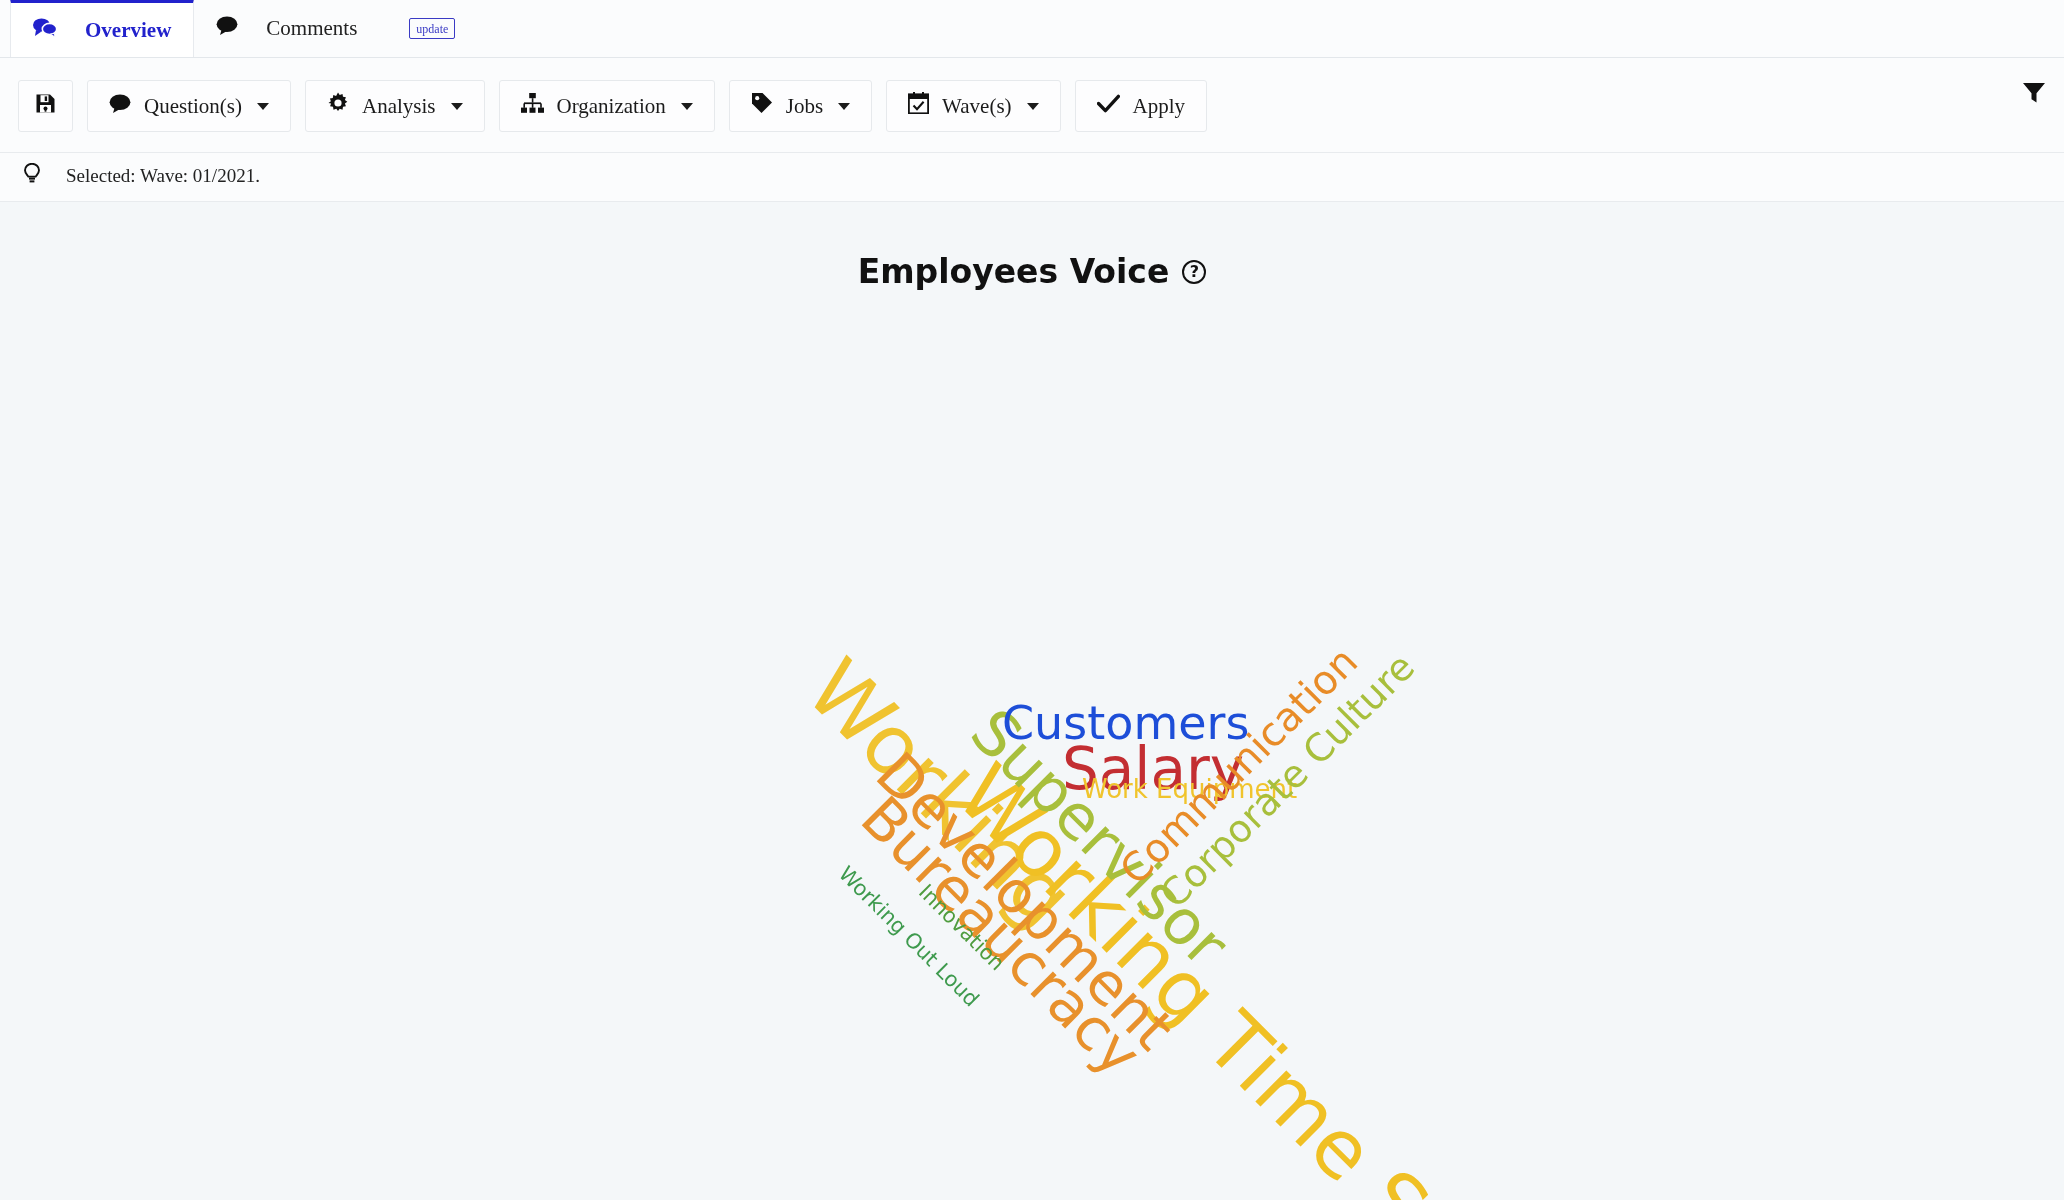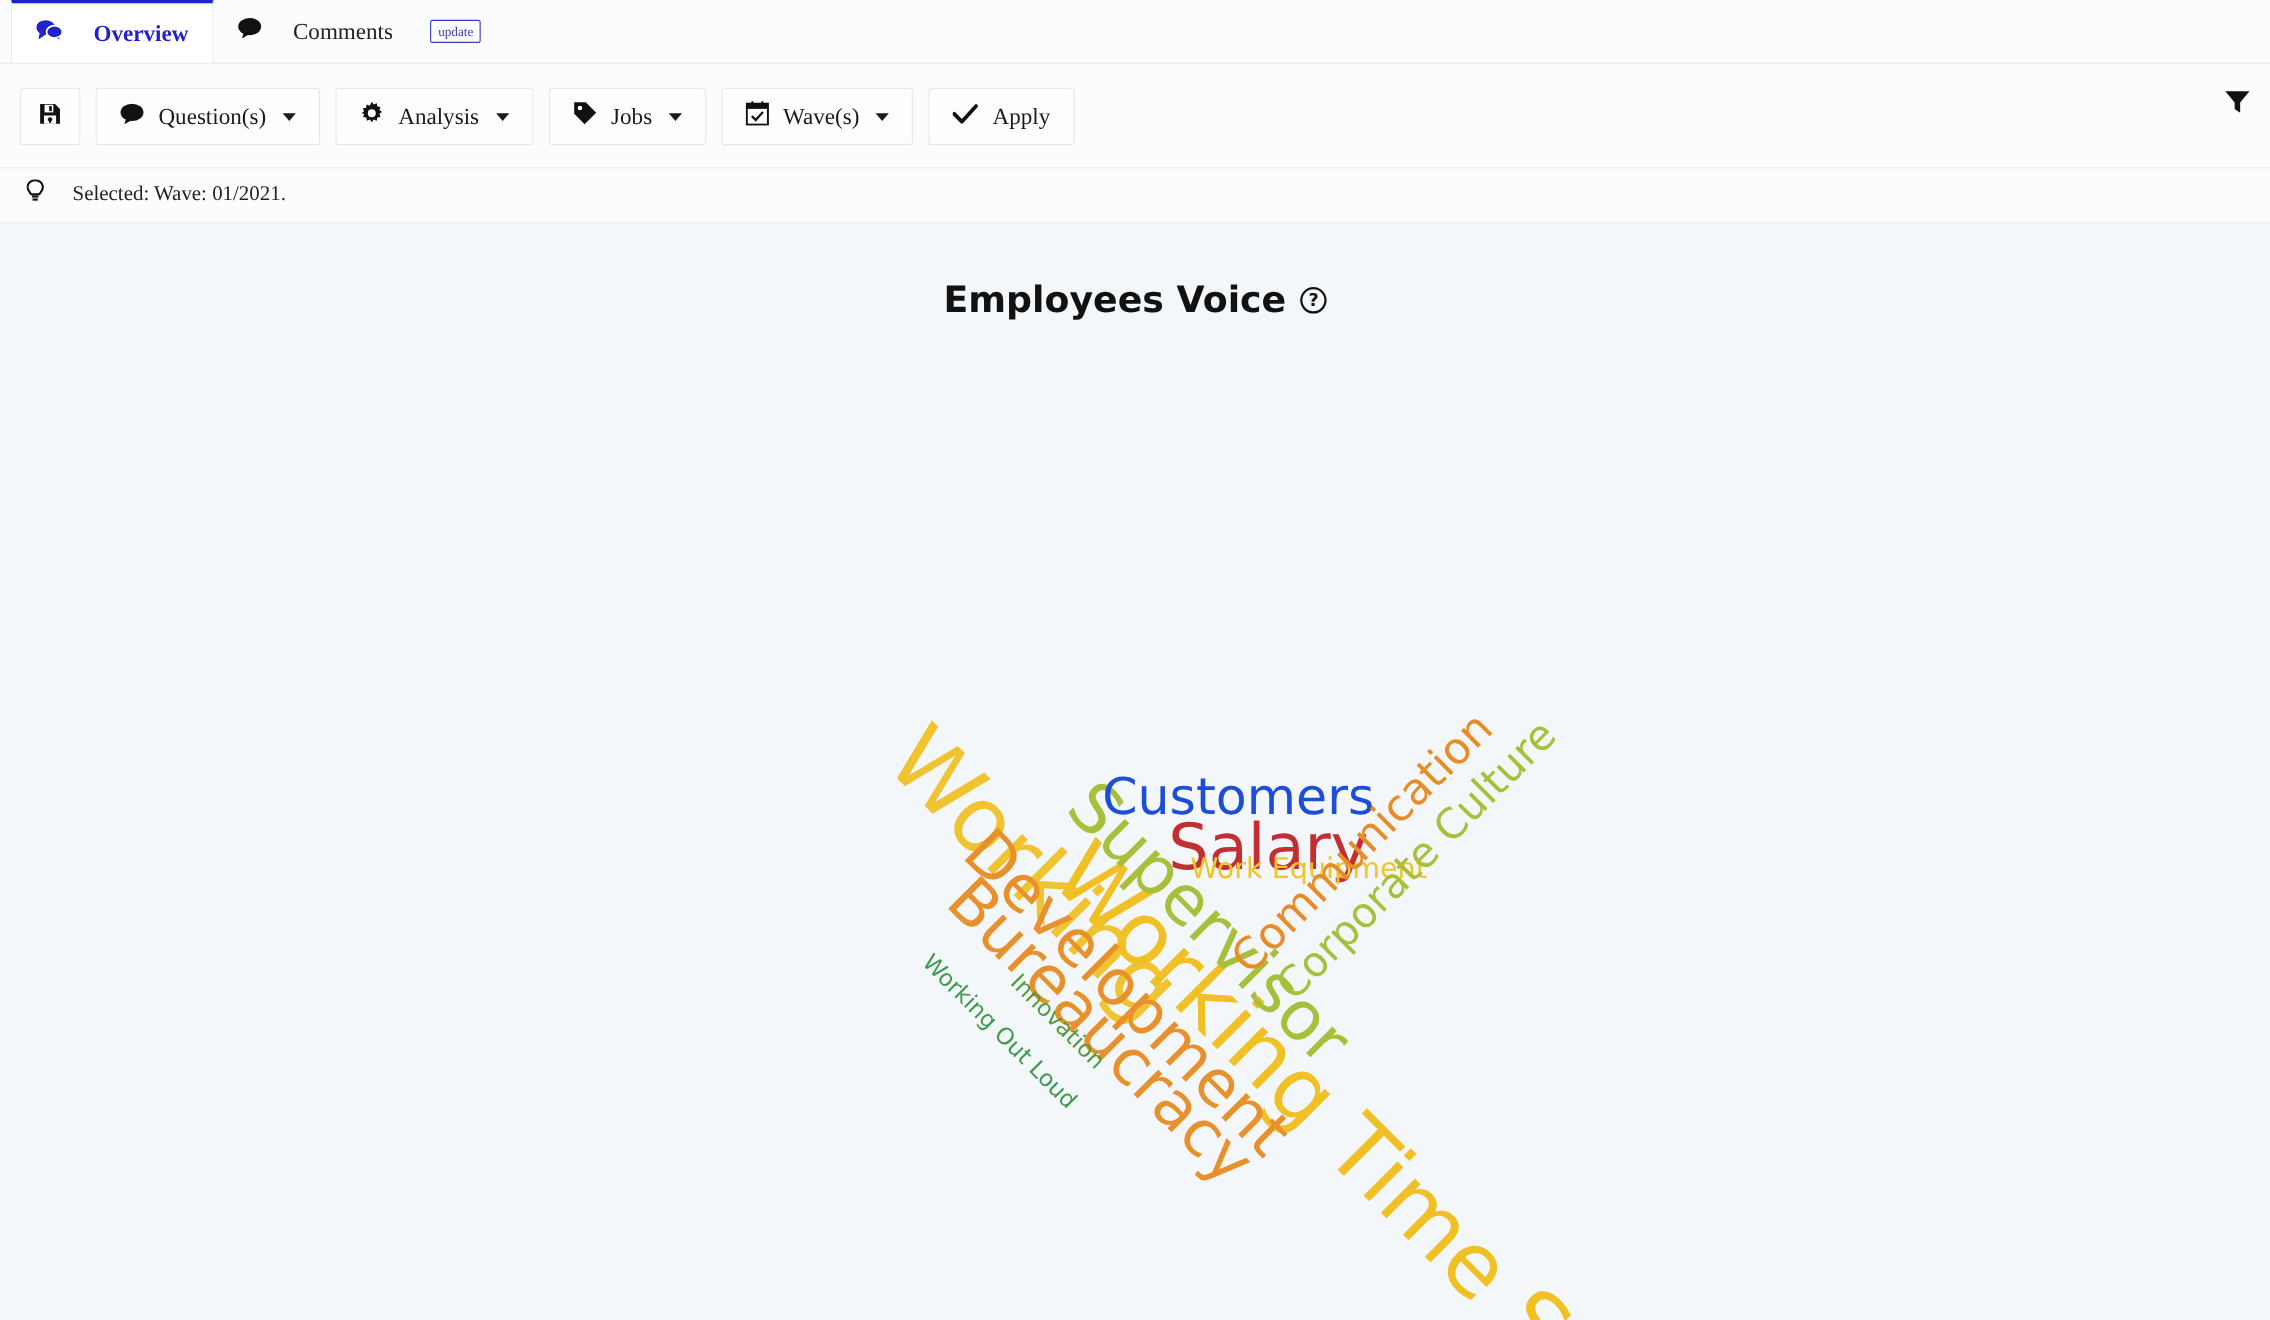--- a/index.html
+++ b/index.html
@@ -50,21 +50,21 @@
   .tab .ico { fill: #111; display:block; }
   .badge-update {
     display: inline-block;
     border: 1px solid #3a3ac4;
     color: #3a3ac4;
     font-size: 12px;
     line-height: 1;
     padding: 4px 6px 3px;
     border-radius: 2px;
     font-family: "Liberation Serif", serif;
-    margin-left: 6px;
+    margin-left: 24px;
   }
 
   
   .toolbar-wrap {
     background: #fbfcfd;
     border-bottom: 1px solid #e8ebee;
     position: relative;
   }
   .toolbar {
     display: flex;
@@ -227,20 +227,37 @@
       <span>
         <svg width="22" height="22" viewBox="0 0 22 22">
           <path d="M11 0.5 l1.7 2.4 2.8-1 .5 2.9 2.9.5-1 2.8 2.4 1.7-2.4 1.7 1 2.8-2.9.5-.5 2.9-2.8-1-1.7 2.4-1.7-2.4-2.8 1-.5-2.9-2.9-.5 1-2.8L1.5 11l2.4-1.7-1-2.8 2.9-.5.5-2.9 2.8 1z" fill="#111"></path>
           <circle cx="11" cy="11" r="3.6" fill="#fdfdfe"></circle>
         </svg>
       </span>
       <span>Analysis</span>
       <span class="caret"></span>
     </button>
 
+    <button class="tbtn">
+      <span>
+        <svg width="23" height="20" viewBox="0 0 23 20">
+          <rect x="8.2" y="0" width="6.6" height="5.2" fill="#111"></rect>
+          <rect x="0" y="14.6" width="6" height="5.2" fill="#111"></rect>
+          <rect x="8.5" y="14.6" width="6" height="5.2" fill="#111"></rect>
+          <rect x="17" y="14.6" width="6" height="5.2" fill="#111"></rect>
+          <rect x="10.8" y="5.2" width="1.6" height="4.4" fill="#111"></rect>
+          <rect x="3" y="9.4" width="17" height="1.7" fill="#111"></rect>
+          <rect x="2.4" y="10.4" width="1.6" height="4.4" fill="#111"></rect>
+          <rect x="10.8" y="10.4" width="1.6" height="4.4" fill="#111"></rect>
+          <rect x="19.2" y="10.4" width="1.6" height="4.4" fill="#111"></rect>
+        </svg>
+      </span>
+      <span>Organization</span>
+      <span class="caret"></span>
+    </button>
 
 
     <button class="tbtn">
       <span>
         <svg width="22" height="22" viewBox="0 0 22 22">
           <path d="M1 1 H11.5 L21 10.5 L10.5 21 L1 11.5 Z" fill="#111"></path>
           <circle cx="6.2" cy="6.2" r="2.1" fill="#fdfdfe"></circle>
         </svg>
       </span>
       <span>Jobs</span>

